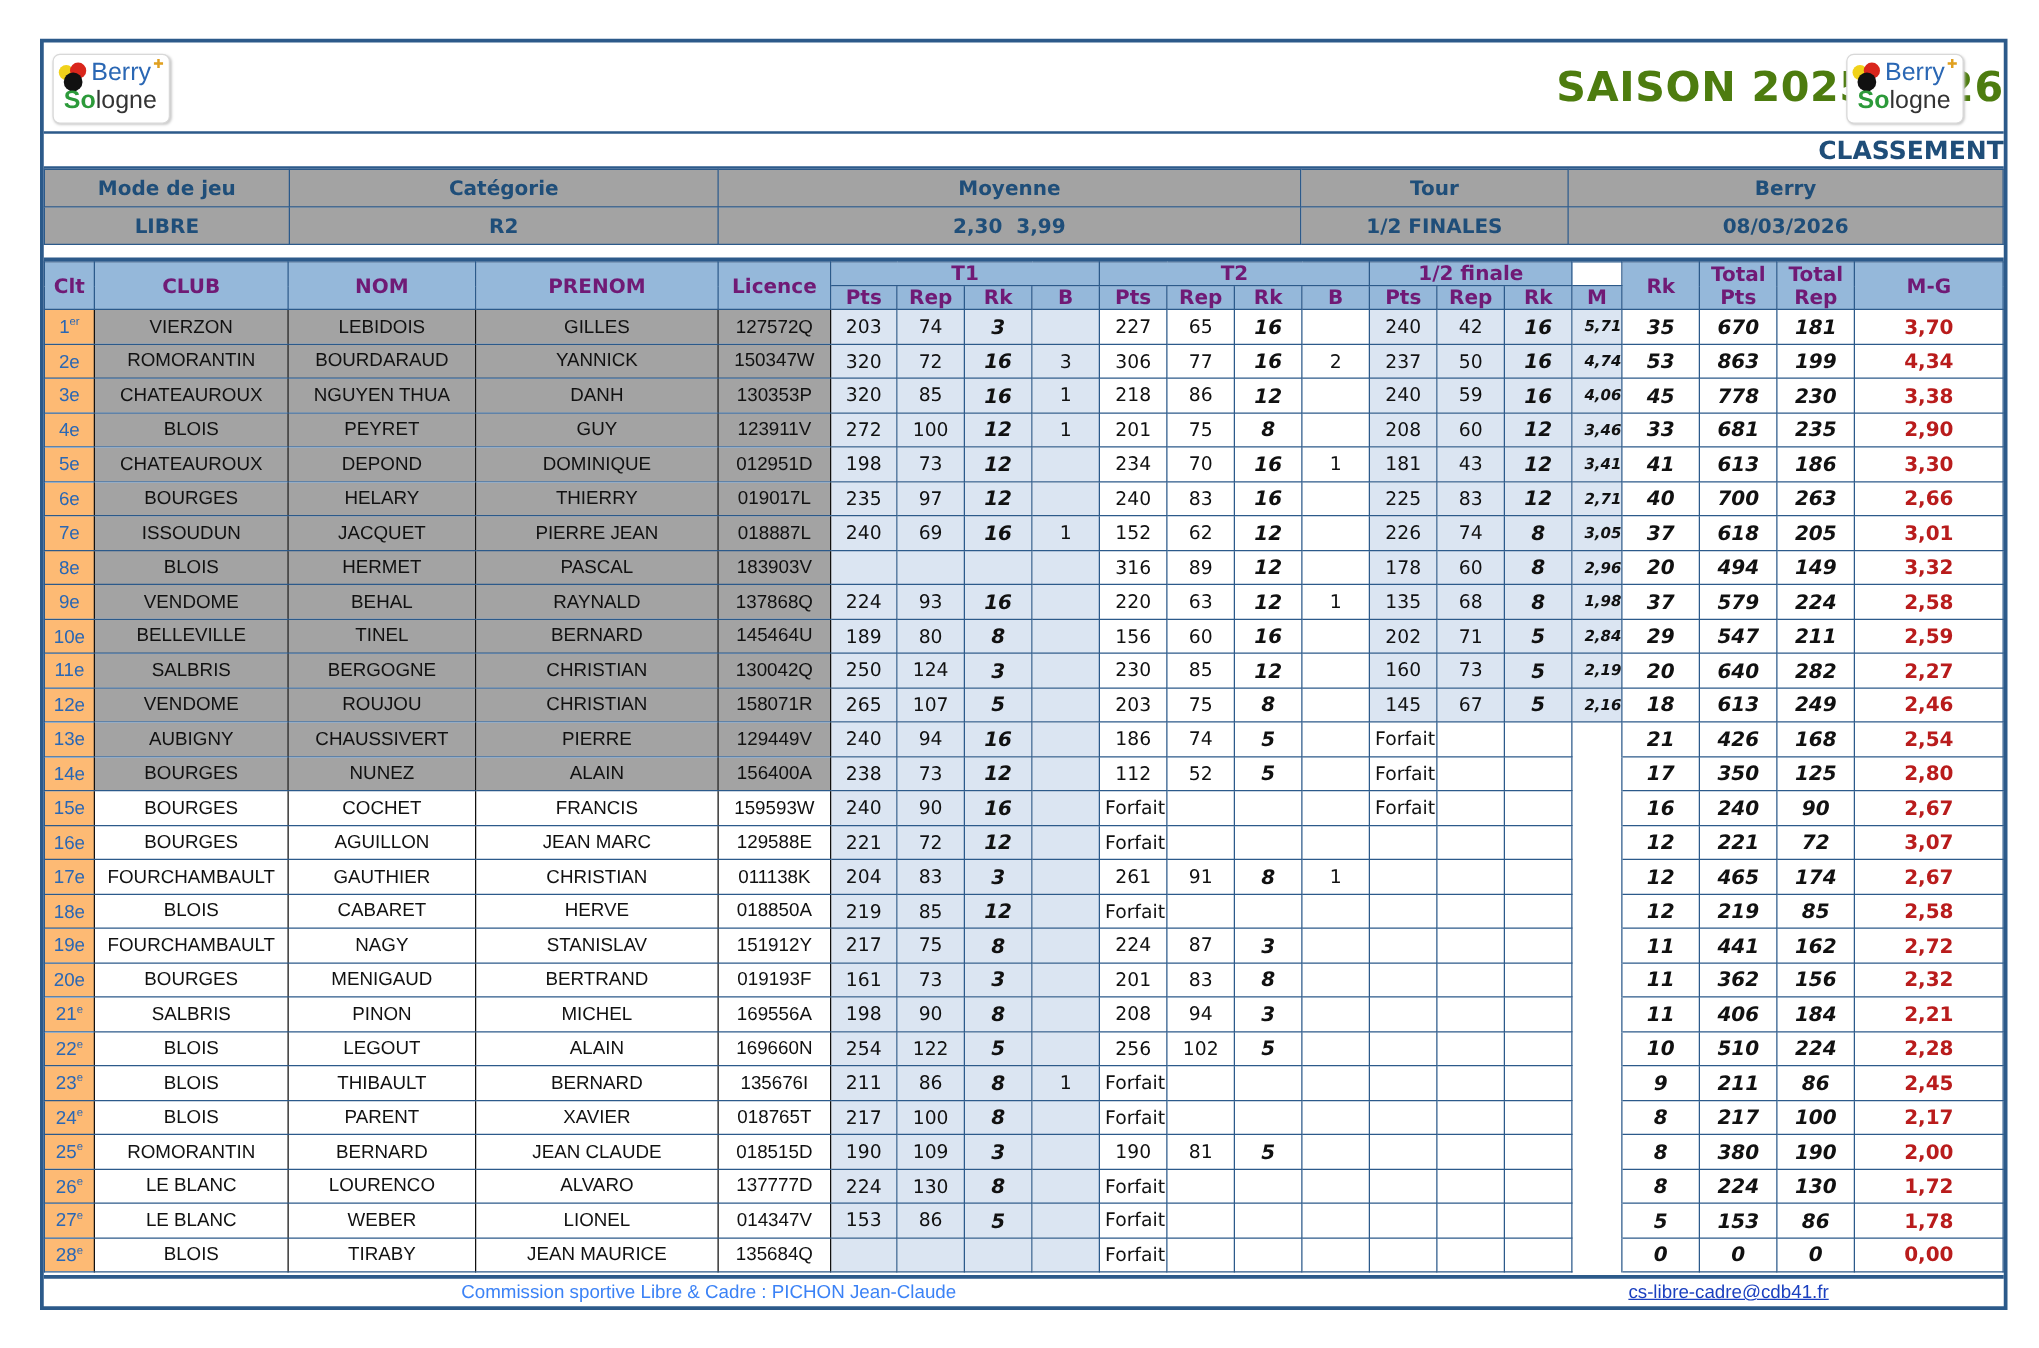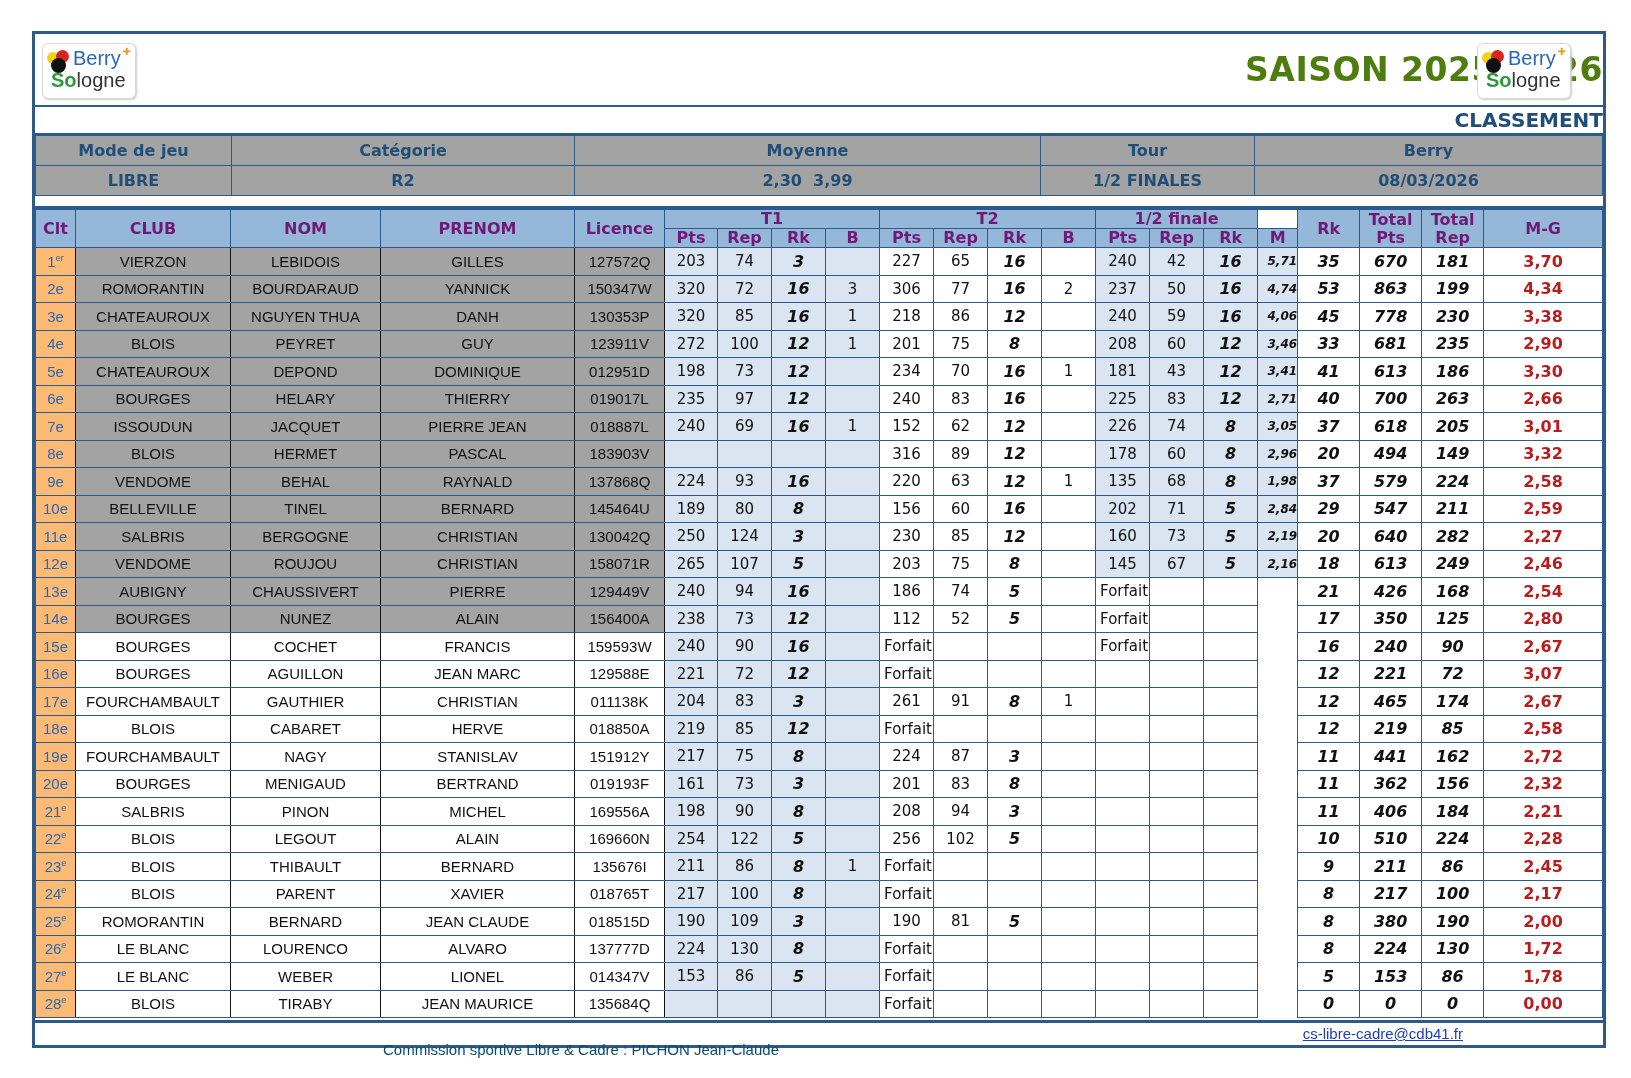--- a/index.html
+++ b/index.html
@@ -31,21 +31,21 @@
   table.grid td.t1 { background:#dbe5f2; }
   table.grid td.sf { background:#dbe5f2; }
   table.grid td.m { background:#dbe5f2; font-weight:bold; font-style:italic; font-size:12px; text-align:right; padding-left:2px; }
   table.grid td.rk { font-weight:bold; font-style:italic; font-size:16px; }
   table.grid td.tot { font-weight:bold; font-style:italic; font-size:16px; }
   table.grid td.mg { color:#b91c1c; font-weight:bold; font-size:16px; }
   table.grid td.forfait { text-align:left; padding-left:4px; }
   table.grid td.mblank { background:#fff; border-top:none; border-bottom:none; }
   th.blankhead { background:#ffffff !important; }
   .footer { position:absolute; left:0; right:0; bottom:0; height:22px; border-top:3px solid #2c5a8a; font-family:"Liberation Sans", sans-serif; font-size:15px; }
-  .footer .left { position:absolute; left:348px; top:2px; color:#0c4a6e;margin-top:16px; }
+  .footer .left { position:absolute; left:334px; top:2px; color:#3b82f6; }
   .footer .right { position:absolute; right:140px; top:2px; color:#1a3fbf; text-decoration:underline;margin-left:36px; }
   sup { font-size:9px; }
 </style>
 </head>
 <body>
 
 <div class="sheet">
   <div class="titlebar">
     <div class="logo left">
       <div class="balls">

